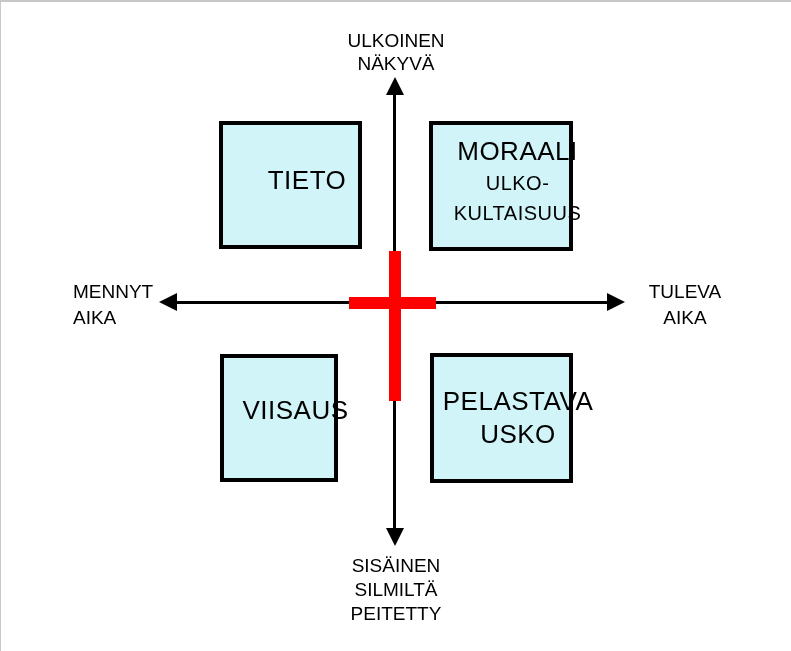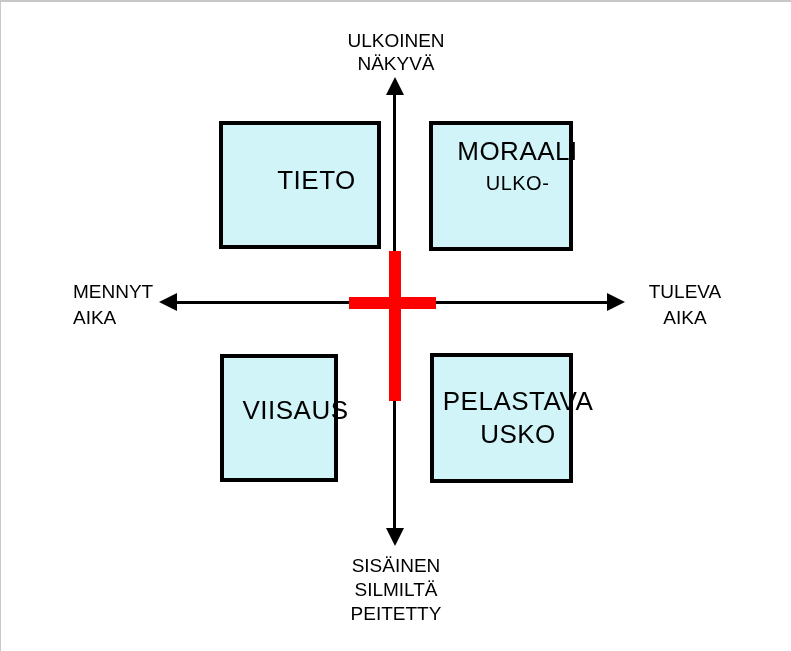--- a/index.html
+++ b/index.html
@@ -64,21 +64,21 @@
     background: var(--box-fill, #d0f4f7);
     border: 4px solid var(--box-border, #000000);
     display: flex;
     flex-direction: column;
     align-items: center;
     justify-content: center;
     text-align: center;
     z-index: 1;
     padding-left: 33px;
   }
-  .qbox.tieto     { left: 218px; top: 119px; width: 162px; height: 128px; padding-bottom: 10px; }
+  .qbox.tieto     { left: 218px; top: 119px; width: 143px; height: 128px; padding-bottom: 10px; }
   .qbox.moraali   { left: 428px; top: 119px; width: 144px; height: 130px; justify-content: flex-start; padding-top: 9px; }
   .qbox.viisaus   { left: 219px; top: 352px; width: 118px; height: 128px; padding-bottom: 16px; }
   .qbox.pelastava { left: 429px; top: 351px; width: 143px; height: 130px; }
 
   .box-main { font-size: 26px; line-height: 33px; letter-spacing: 0.5px; }
   .qbox.moraali .box-main { line-height: 34px; }
   .box-sub { font-size: 20px; line-height: 30px; letter-spacing: 0.5px; }
 
   
   .axis-label { position: absolute; font-size: 19px; z-index: 1; }
@@ -120,20 +120,21 @@
     <div>AIKA</div>
   </div>
 
   <div class="qbox tieto">
     <div class="box-main">TIETO</div>
   </div>
 
   <div class="qbox moraali">
     <div class="box-main">MORAALI</div>
     <div class="box-sub">ULKO-</div>
+    <div class="box-sub">KULTAISUUS</div>
   </div>
 
   <div class="qbox viisaus">
     <div class="box-main">VIISAUS</div>
   </div>
 
   <div class="qbox pelastava">
     <div class="box-main">PELASTAVA</div>
     <div class="box-main">USKO</div>
   </div>

